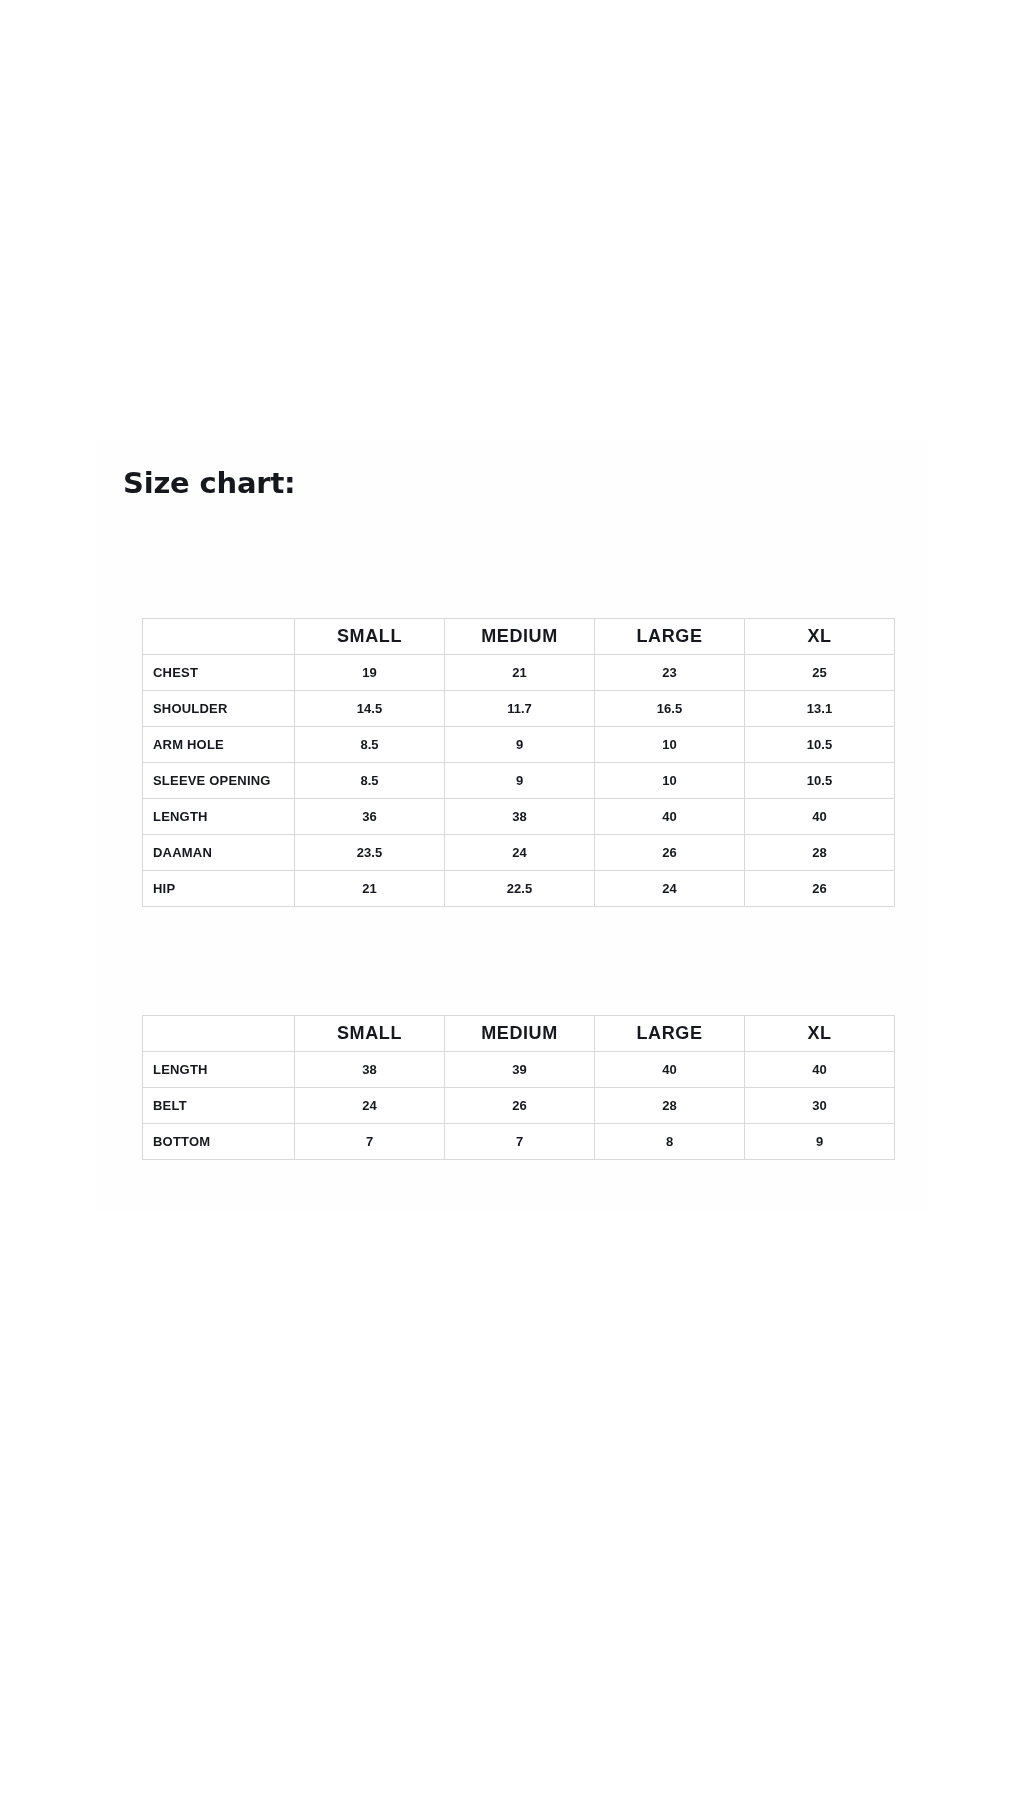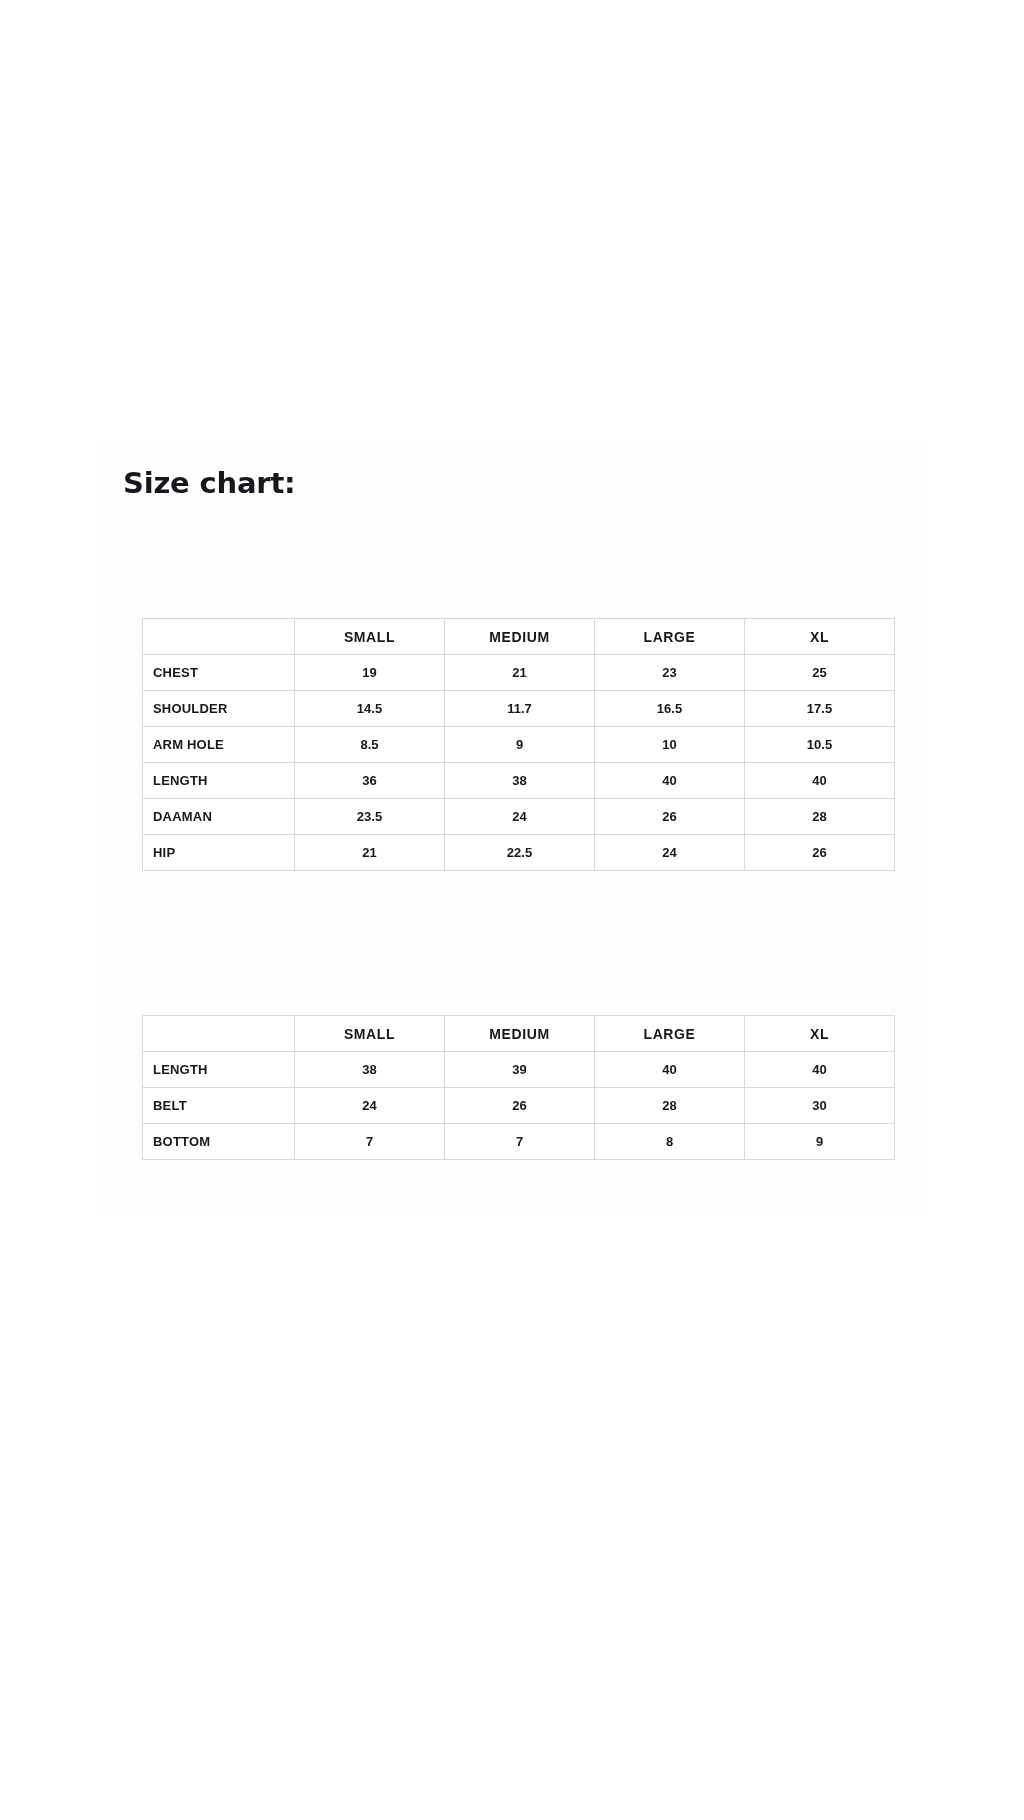--- a/index.html
+++ b/index.html
@@ -64,21 +64,21 @@
     font-family: "Liberation Sans", sans-serif;
   }
   table.size-table td.row-head {
     text-align: left;
     padding-left: 10px;
     letter-spacing: 0.2px;
     margin-left: 33px;
   }
   table.size-table td.col-head {
     letter-spacing: 0.6px;
-    font-size: 14px;
+    font-size: 18px;
   }
   table.size-table td.corner {
     border-left: 1px solid #d9d9d9;
   }
 
   
   #table-top {
     left: 142px;
     top: 618px;
     width: 752px;
@@ -123,30 +123,37 @@
         <td>19</td>
         <td>21</td>
         <td>23</td>
         <td>25</td>
       </tr>
       <tr>
         <td class="row-head">SHOULDER</td>
         <td>14.5</td>
         <td>11.7</td>
         <td>16.5</td>
-        <td>17.5</td>
+        <td>13.1</td>
       </tr>
       <tr>
         <td class="row-head">ARM HOLE</td>
         <td>8.5</td>
         <td>9</td>
         <td>10</td>
         <td>10.5</td>
       </tr>
       <tr>
+        <td class="row-head">SLEEVE OPENING</td>
+        <td>8.5</td>
+        <td>9</td>
+        <td>10</td>
+        <td>10.5</td>
+      </tr>
+      <tr>
         <td class="row-head">LENGTH</td>
         <td>36</td>
         <td>38</td>
         <td>40</td>
         <td>40</td>
       </tr>
       <tr>
         <td class="row-head">DAAMAN</td>
         <td>23.5</td>
         <td>24</td>

